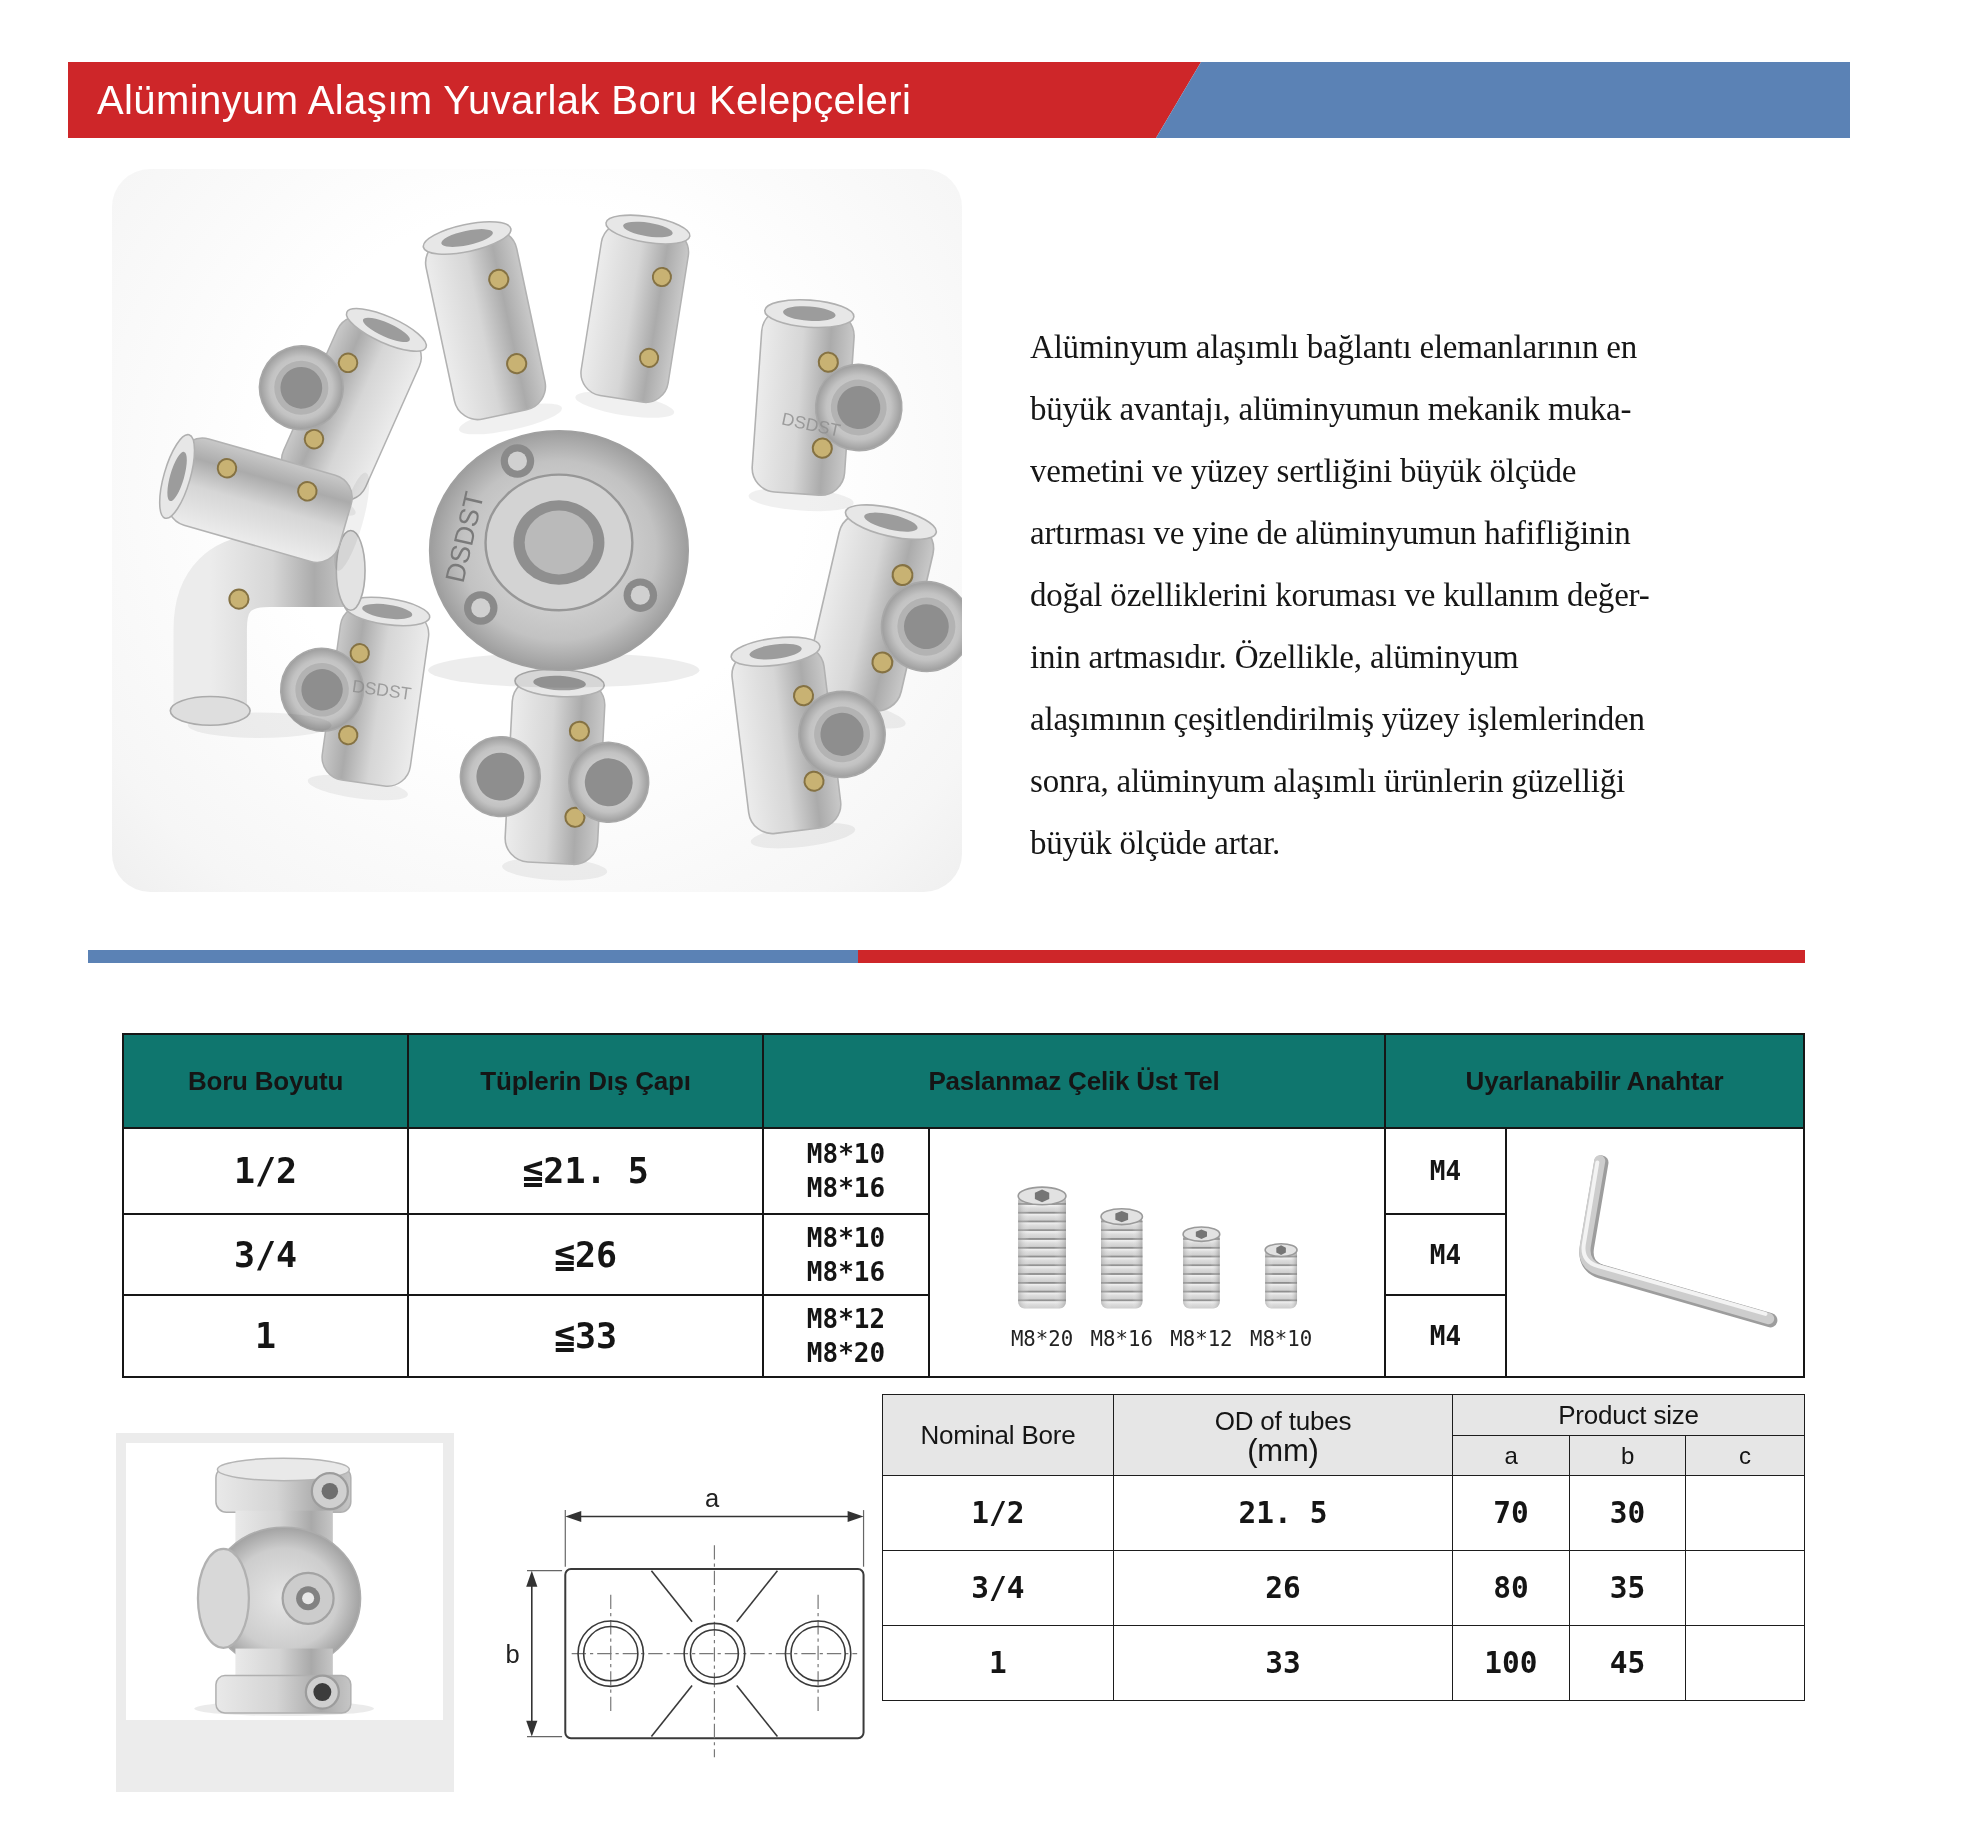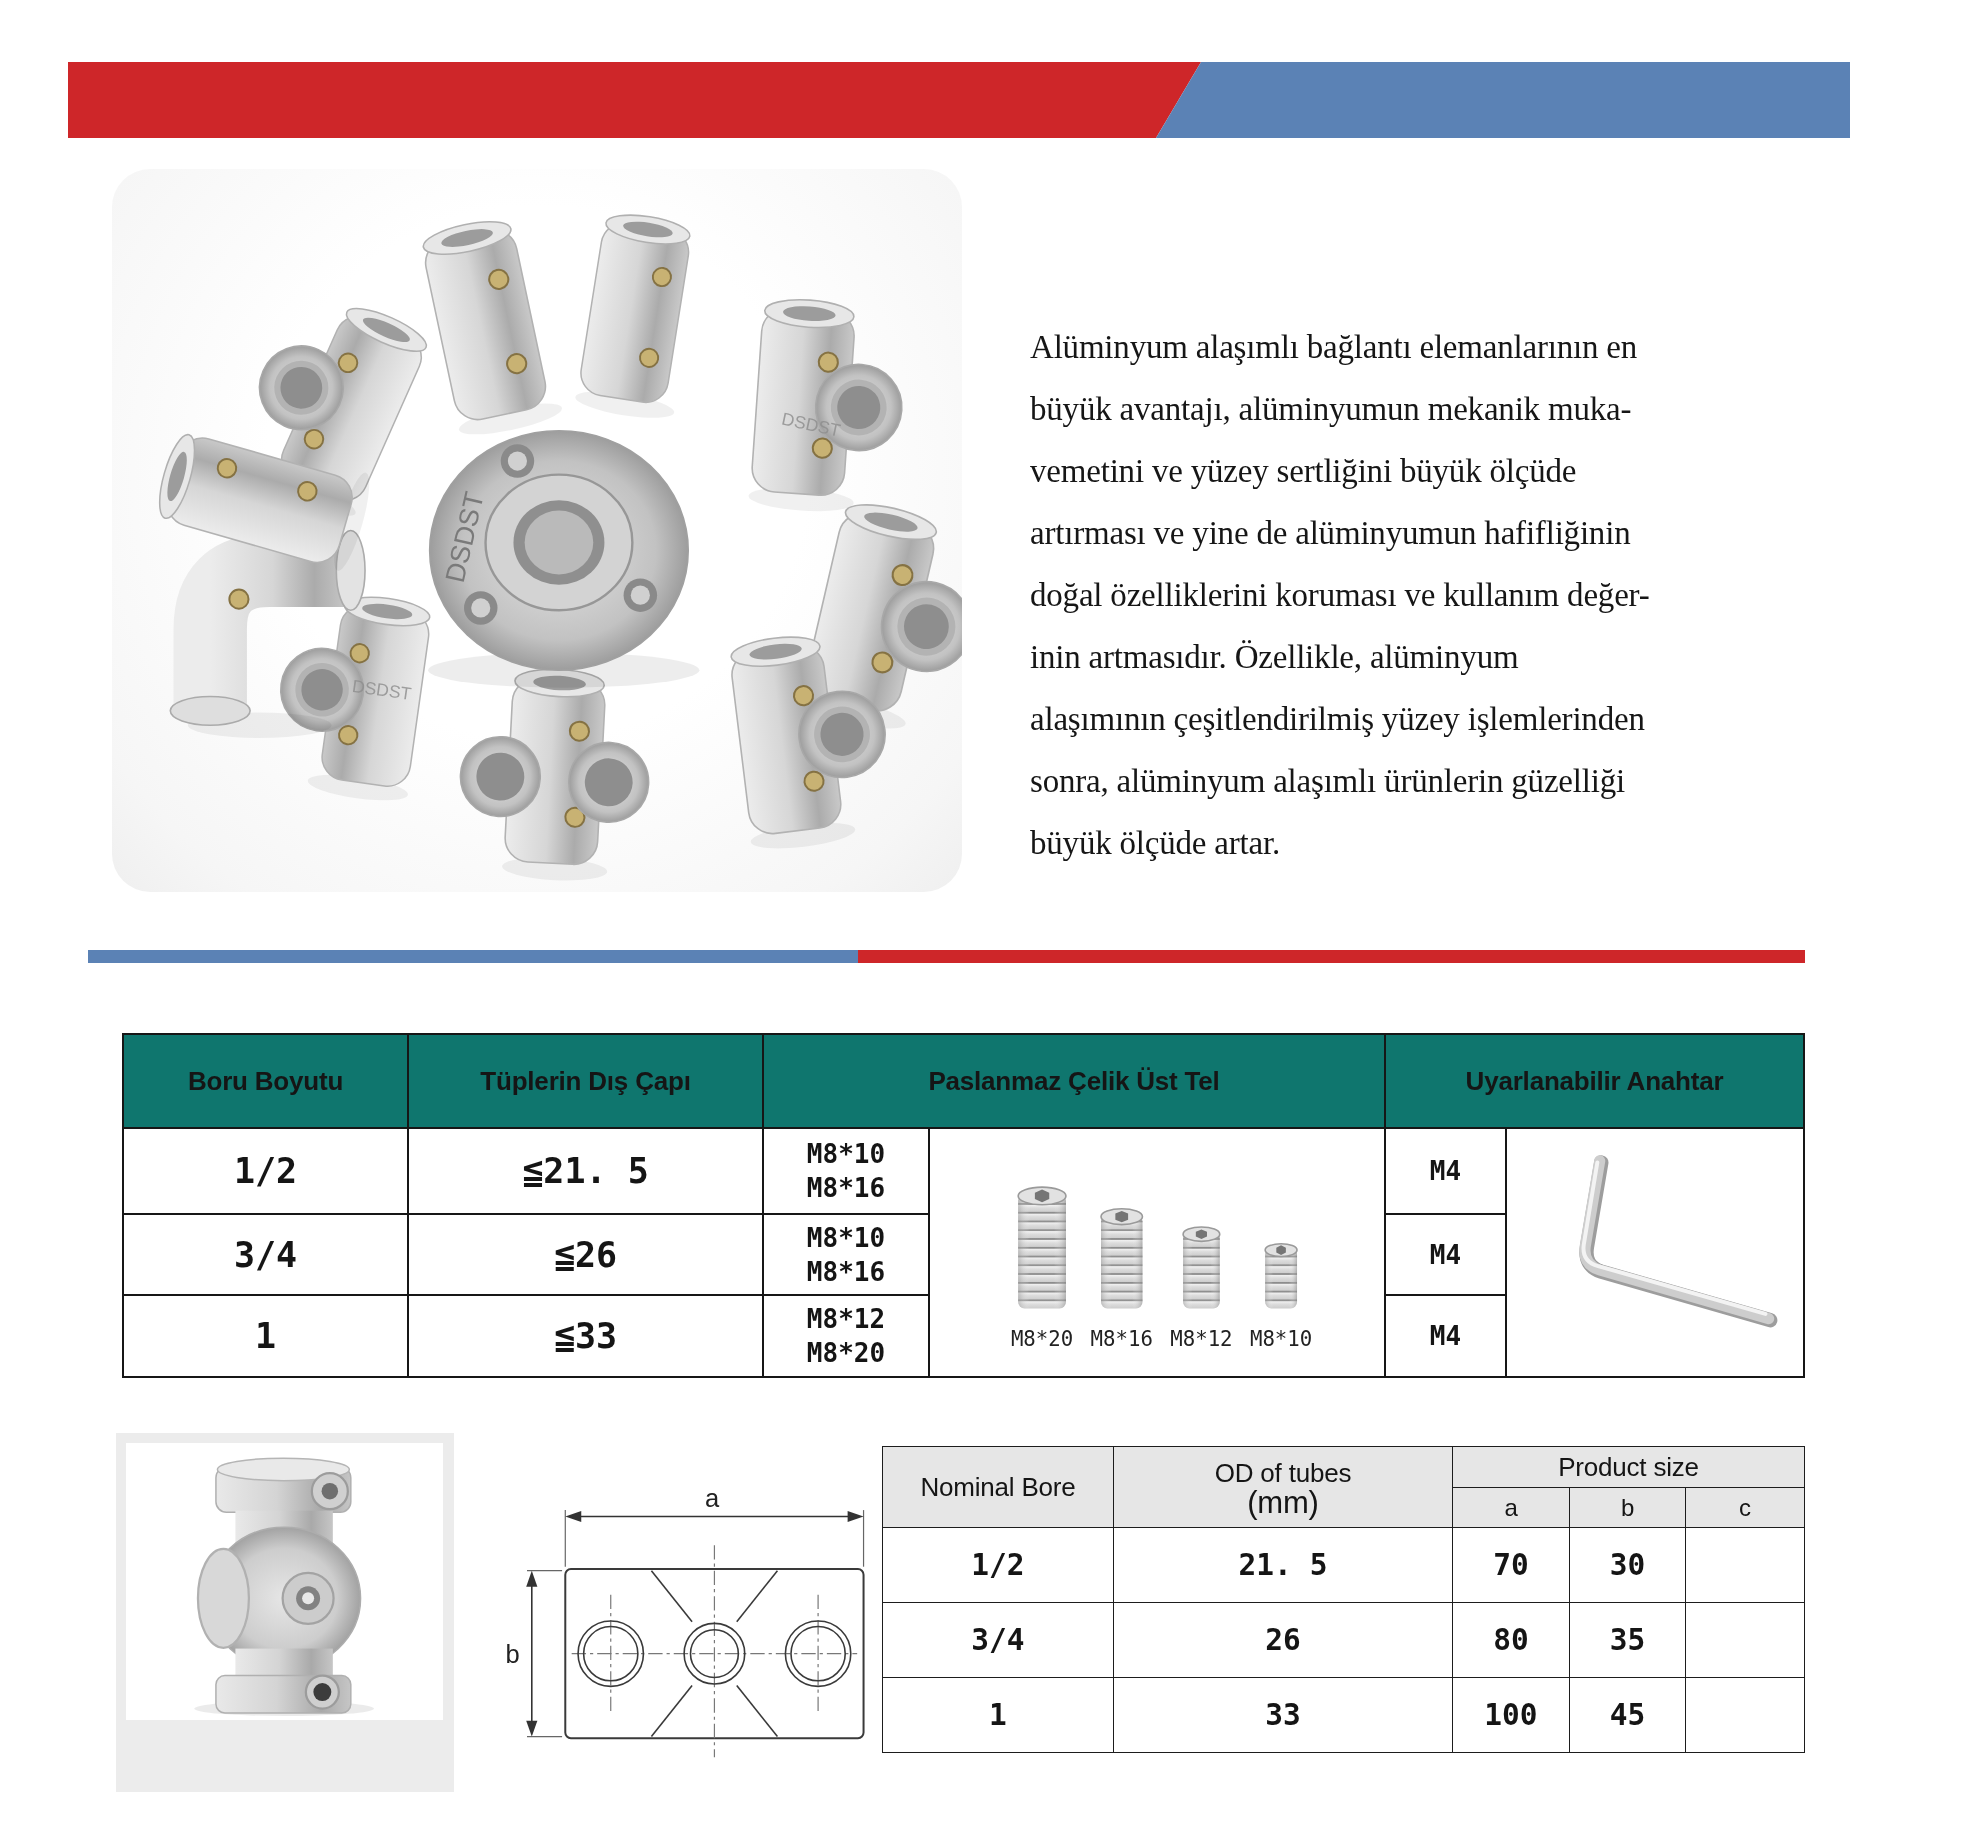--- a/index.html
+++ b/index.html
@@ -40,34 +40,35 @@
   
   .card{position:absolute;left:116px;top:1433px;width:338px;height:359px;background:#ececec;}
   .card-photo{position:absolute;left:10.4px;top:10.4px;width:317px;height:277px;background:#ffffff;}
   .card-banner{position:absolute;left:0;bottom:0;width:338px;height:68px;background:#5c84b9;
                color:#ffffff;font-size:43px;letter-spacing:4.8px;text-align:center;line-height:68px;}
 
   
   .drawing{position:absolute;left:495px;top:1475px;width:387px;height:319px;}
 
   
-  .size{position:absolute;left:882px;top:1446px;width:922px;}
+  .size{position:absolute;left:882px;top:1394px;width:922px;}
   .size th,.size td{border:1.6px solid #1d1d1d;text-align:center;vertical-align:middle;padding:0;}
   .size th{background:#e6e6e6;font-weight:400;font-size:26px;letter-spacing:-0.2px;}
   .size th.sub{font-size:24px;}
   .size td{font-family:"DejaVu Sans Mono","DejaVu Sans",monospace;font-weight:700;font-size:29.5px;background:#ffffff;}
   .size .od2{font-size:31px;line-height:27px;}
 </style>
 </head>
 <body>
 
 <div id="page">
 
   <div class="banner-red"></div>
   <div class="banner-blue"></div>
+  <div class="banner-title">Alüminyum Alaşım Yuvarlak Boru Kelepçeleri</div>
 
   <div class="photo">
     <svg width="850" height="723" viewBox="0 0 1065 906">
       <defs>
         <linearGradient id="gm" x1="0" y1="0" x2="1" y2="0">
           <stop offset="0" stop-color="#ececec"></stop>
             <stop offset="0.45" stop-color="#d6d6d6"></stop>
           <stop offset="0.75" stop-color="#ababab"></stop>
             <stop offset="1" stop-color="#c9c9c9"></stop>
         </linearGradient>

